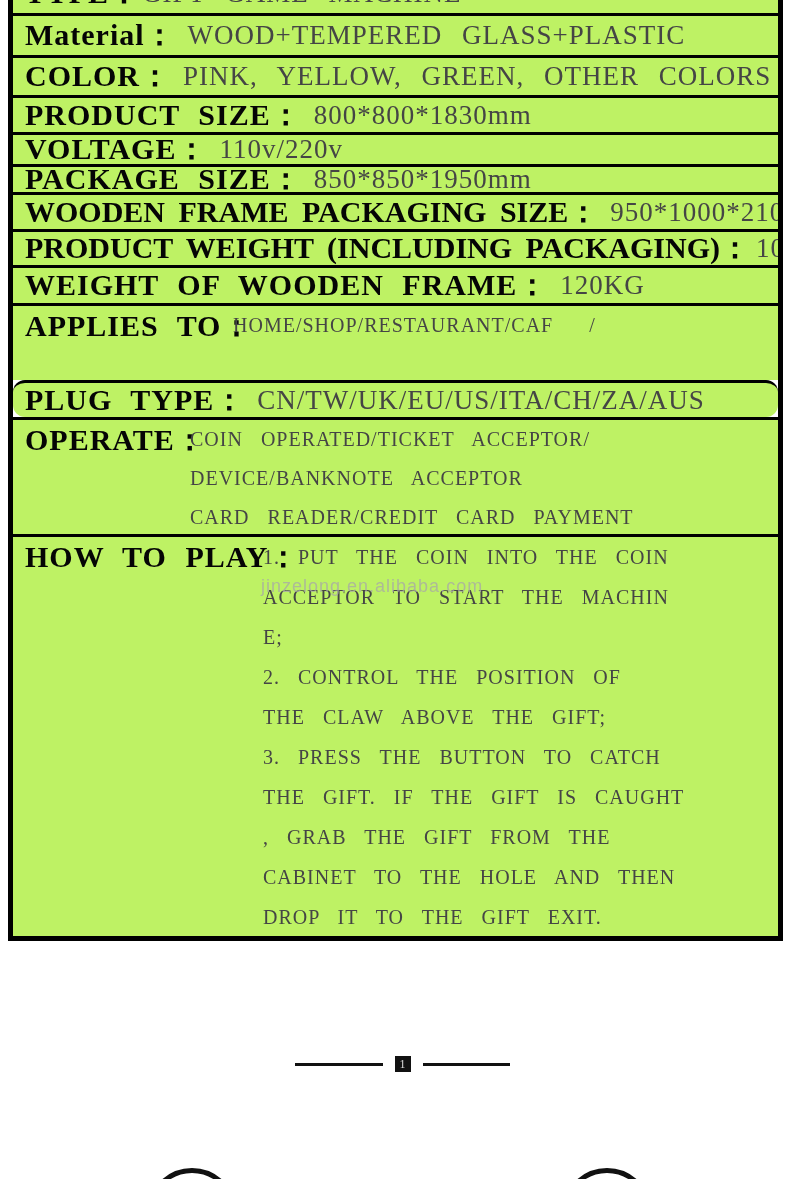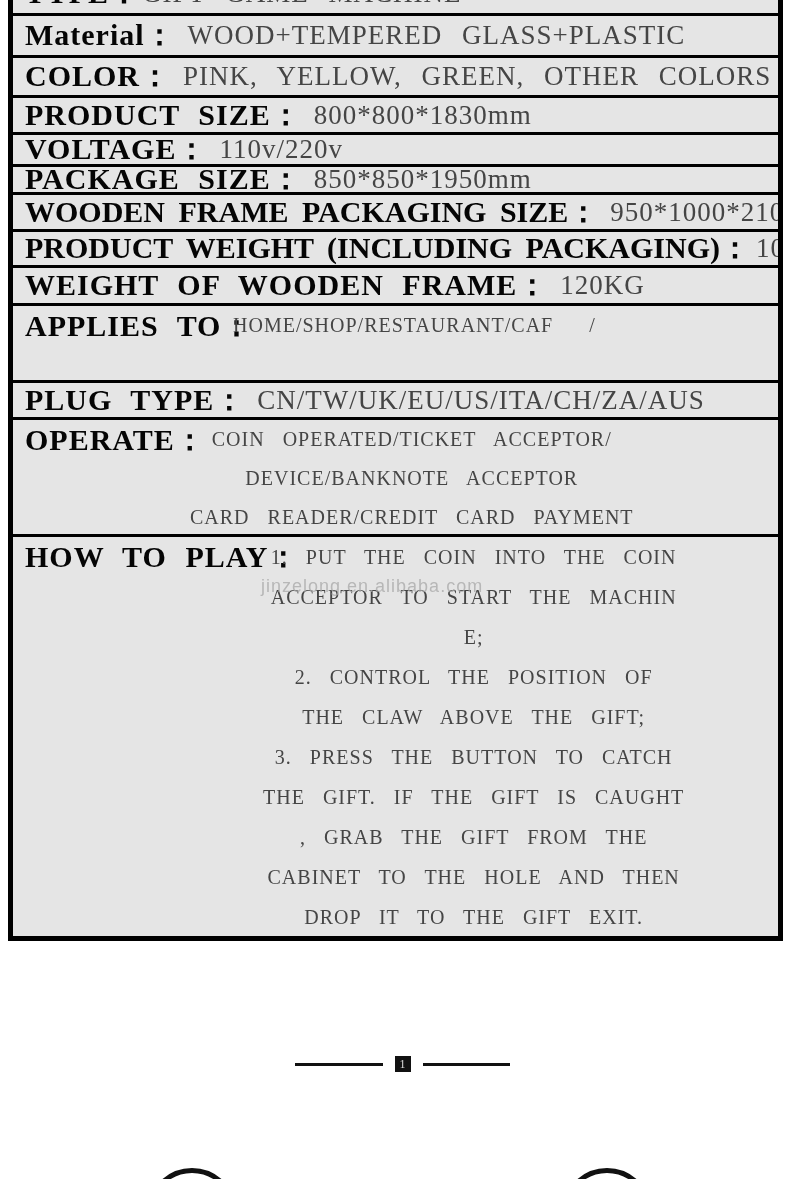--- a/index.html
+++ b/index.html
@@ -17,22 +17,21 @@
     box-sizing: border-box;
     border: 5px solid #000;
     background: #fff;
   }
   .row {
     box-sizing: border-box;
     padding-left: 12px;
     display: flex;
     align-items: center;
     overflow: hidden;
-    background: #e5e5e5;
-    text-align: center;
+    background: #bef264;
   }
   .row + .row { border-top: 3px solid #000; }
   .lbl {
     font-weight: bold;
     color: #050505;
     font-size: 30px;
     letter-spacing: 1px;
     word-spacing: 10px;
     white-space: pre;
   }
@@ -47,21 +46,21 @@
   .r0  { height: 40px; }
   .r1  { height: 42px; }
   .r2  { height: 40px; }
   .r3  { height: 37px; }
   .r4  { height: 32px; }
   .r5  { height: 28px; }
   .r6  { height: 37px; }
   .r7  { height: 36px; }
   .r8  { height: 38px; }
   .r9  { height: 77px; }
-  .r10 { height: 37px; }
+  .r10 { height: 37px; border-radius: 12px; }
   .r11 { height: 117px; }
   .r12 { height: 402px; }
   .r6 .lbl, .r7 .lbl { letter-spacing: 0; word-spacing: 6px; }
   .multi { align-items: flex-start; }
   .multi .lbl { flex-shrink: 0; line-height: 39px; }
   .r9  .lbl { width: 208px; }
   .r11 .lbl { width: 165px; }
   .r12 .lbl { width: 238px; line-height: 40px; }
   .val-block { margin-left: 0; }
   .val-block .vline {

